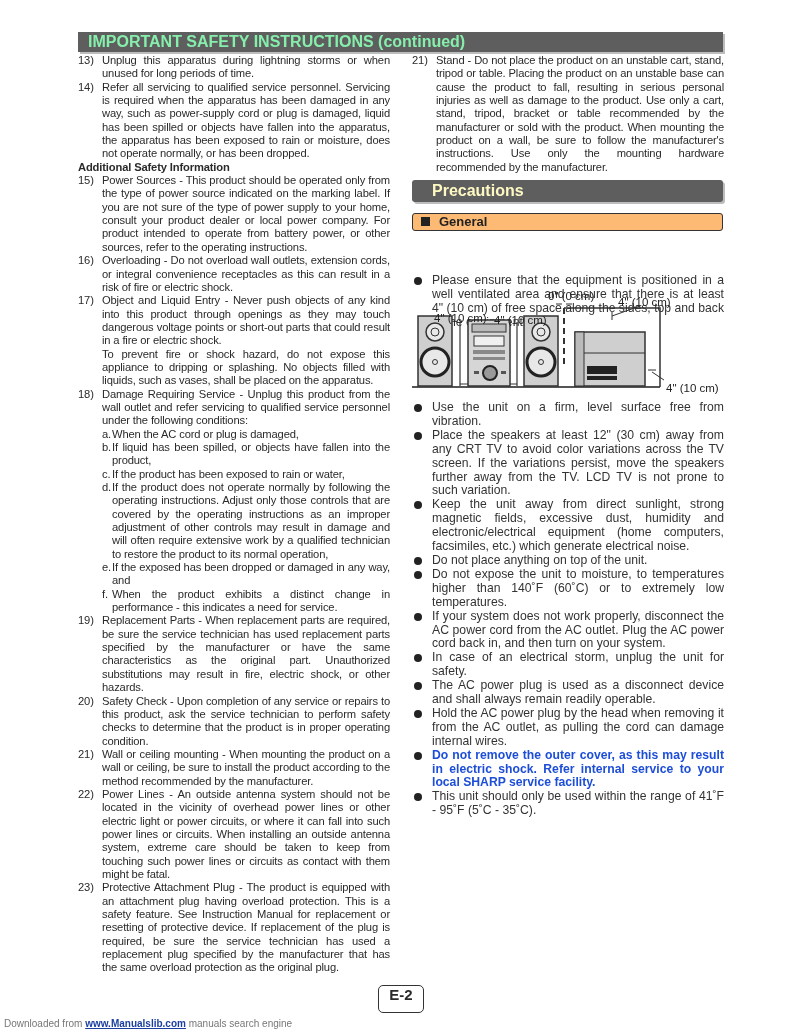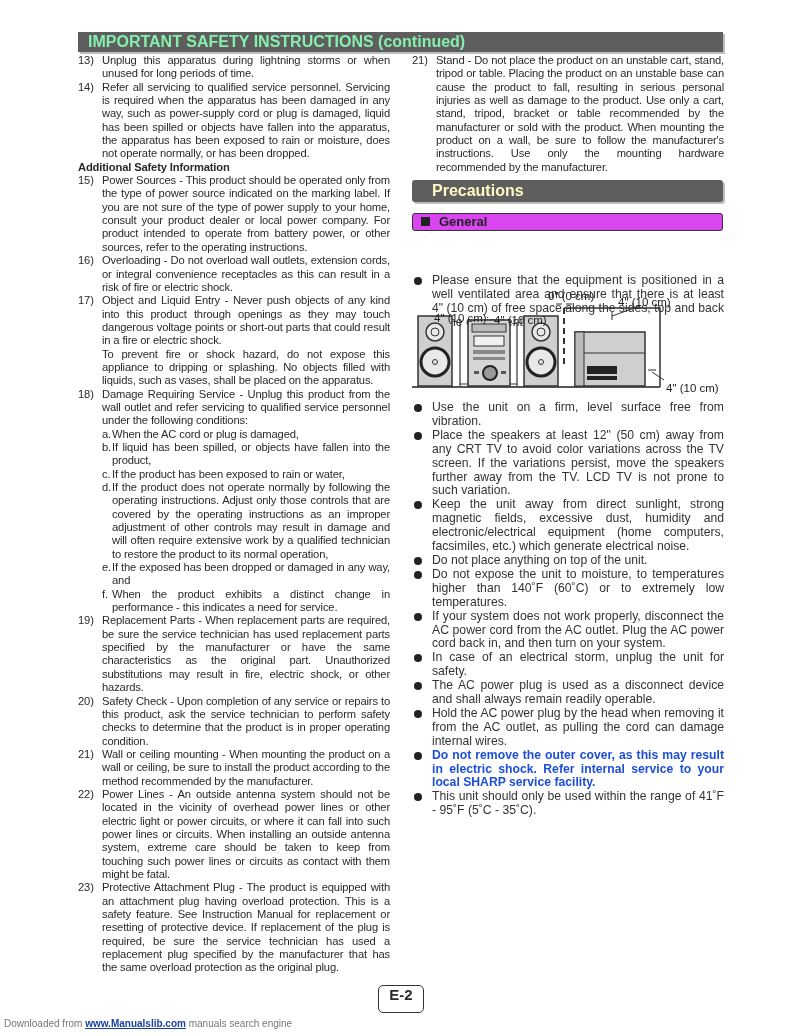--- a/index.html
+++ b/index.html
@@ -15,21 +15,21 @@
   .num { width:24px; flex:none; }
   .txt { flex:1; text-align:justify; }
   .sub { display:flex; }
   .sub .lt { width:10px; flex:none; }
   .sub .st { flex:1; text-align:justify; }
   .subhead { font-weight:bold; }
   .para { text-align:justify; }
   .sec-banner { position:absolute; left:412px; top:180px; width:311px; height:22px; background:#5e5e5e;
                 border-radius:3px; color:#fef9c3; font-weight:bold; font-size:16px; line-height:22px;
                 padding-left:20px; box-sizing:border-box; box-shadow:2px 2px 0 #bdbdbd; }
-  .sub-banner { position:absolute; left:412px; top:213px; width:311px; height:18px; background:#d946ef;
+  .sub-banner { position:absolute; left:412px; top:213px; width:311px; height:18px; background:#fdba74;
                 border:1px solid #333; border-radius:3px; box-sizing:border-box; font-weight:bold;
                 font-size:13px; line-height:16px; padding-left:8px; color:#222; }
   .sub-banner .sq { display:inline-block; width:9px; height:9px; background:#222; margin-right:9px; vertical-align:0px; }
   .bullets { position:absolute; left:412px; width:312px; font-size:12.2px; line-height:13.9px; color:#333; }
   .bul { display:flex; }
   .bul .dot { width:20px; flex:none; position:relative; }
   .bul .dot::before { content:""; position:absolute; left:2px; top:3px; width:8px; height:8px; border-radius:50%; background:#222; }
   .bul .bt { flex:1; text-align:justify; }
   .bul.bold .bt { font-weight:bold; color:#1d4ed8; }
   .diagram { position:absolute; left:412px; top:286px; width:312px; height:110px; }
@@ -192,21 +192,21 @@
   <span class="lbl" style="left:254px;top:96px;">4" (10 cm)</span>
 </div>
 
 <div class="bullets" style="top:401px;">
   <div class="bul">
       <span class="dot"></span>
       <span class="bt">Use the unit on a firm, level surface free from vibration.</span>
     </div>
   <div class="bul">
       <span class="dot"></span>
-      <span class="bt">Place the speakers at least 12" (50 cm) away from any CRT TV to avoid color variations across the TV screen. If the variations persist, move the speakers further away from the TV. LCD TV is not prone to such variation.</span>
+      <span class="bt">Place the speakers at least 12" (30 cm) away from any CRT TV to avoid color variations across the TV screen. If the variations persist, move the speakers further away from the TV. LCD TV is not prone to such variation.</span>
     </div>
   <div class="bul">
       <span class="dot"></span>
       <span class="bt">Keep the unit away from direct sunlight, strong magnetic fields, excessive dust, humidity and electronic/electrical equipment (home computers, facsimiles, etc.) which generate electrical noise.</span>
     </div>
   <div class="bul">
       <span class="dot"></span>
       <span class="bt">Do not place anything on top of the unit.</span>
     </div>
   <div class="bul">

